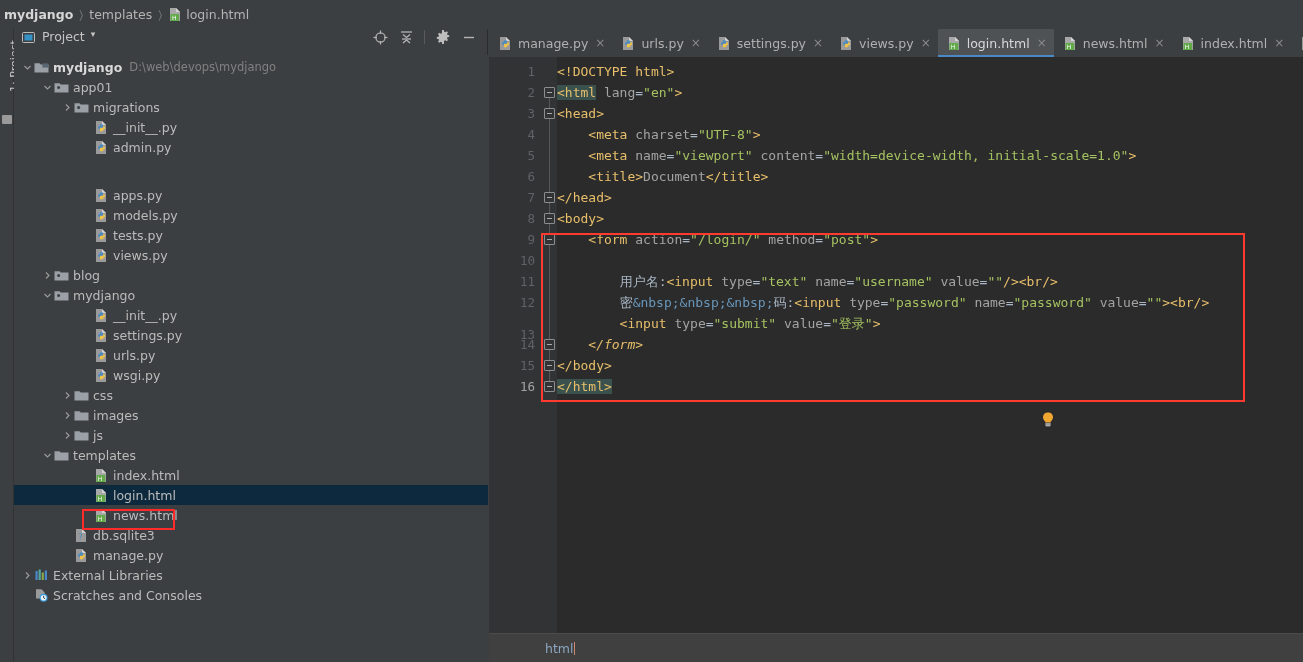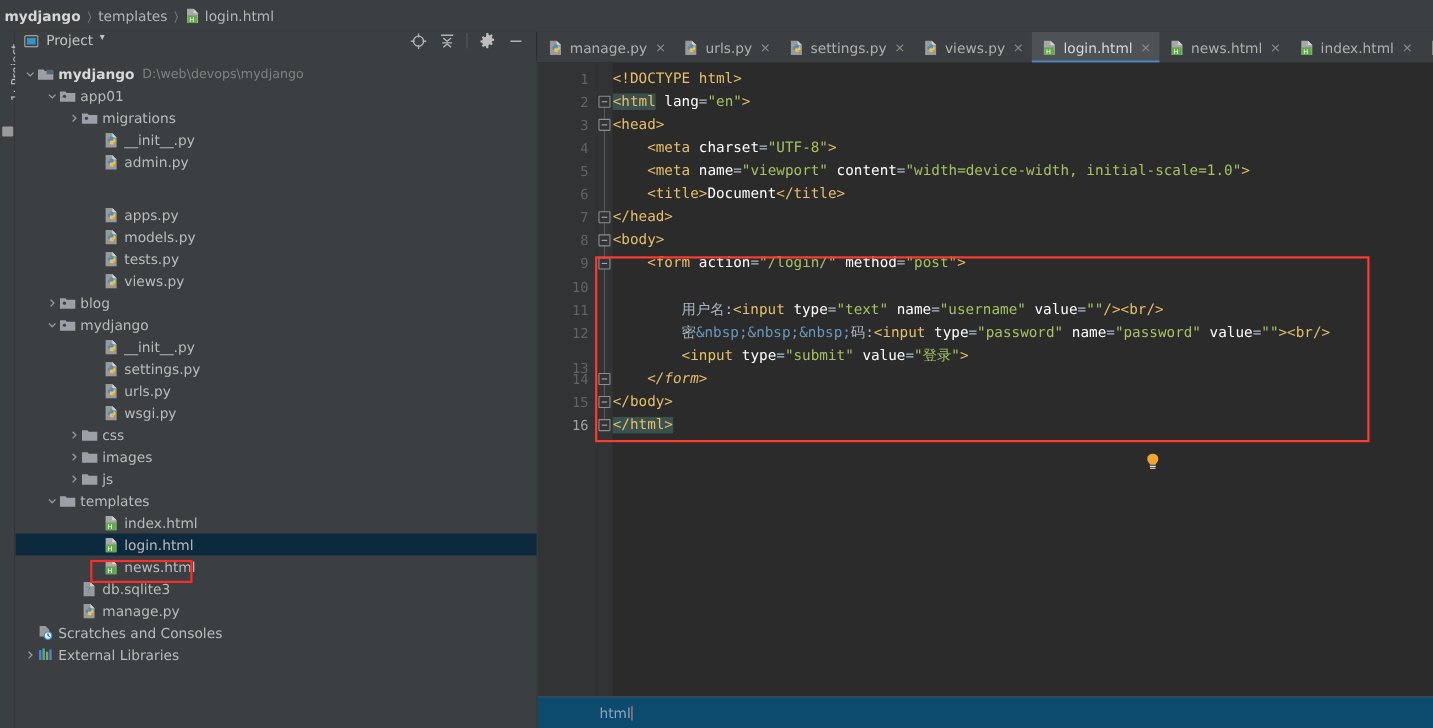--- a/index.html
+++ b/index.html
@@ -123,38 +123,38 @@
     background: #a8aaac;
   }
 
   .codewrap {
     position: absolute; left: 68px; top: 0; right: 0; height: 576px;
     font-family: "DejaVu Sans Mono", "Liberation Mono", monospace;
     font-size: 13px;
   }
   .cline { height: 21px; line-height: 21px; white-space: pre; }
   .tg { color: #e8bf6a; }        
-  .at { color: #ffffff; }        
+  .at { color: #a3a3a3; }        
   .vl { color: #a5c261; }        
   .tx { color: #a9b7c6; }        
   .ent { color: #6897bb; }       
   .hl { background: #3b514d; }   
 
   .bulb {
     position: absolute; left: 552px; top: 355px; width: 14px; height: 16px;
   }
 
   .redbox-code {
     position: absolute; left: 52px; top: 176px; width: 704px; height: 169px;
     border: 2px solid #ff3b30; pointer-events: none;
   }
 
   .statusbar {
     position: absolute; left: 0; bottom: 0; width: 814px; height: 29px;
-    background: #0c4a6e; border-top: 1px solid #4b4b4b;
+    background: #404040; border-top: 1px solid #4b4b4b;
     display: flex; align-items: center; padding-left: 56px;
   }
   .bcrumb-html { color: #8ca6c0; font-size: 12.5px; }
   .caret-bar { display: inline-block; width: 1px; height: 13px;
                background: #d08770; margin-left: 1px; vertical-align: -2px; }
 
   .ed-divider {
     position: absolute; left: 0; top: 576px; width: 814px; height: 1px;
     background: #4b4b4b;
   }
@@ -526,47 +526,47 @@
             <svg width="15" height="15" viewBox="0 0 15 15">
               <path d="M2 1h6l4 4v9H2z" fill="#9a9a9a"></path>
               <path d="M8 1l4 4H8z" fill="#d0d0d0"></path>
               <path d="M7.2 4.2c-1.6 0-1.5 0.7-1.5 0.7v0.8h1.6v0.3H5.2s-1.1-0.1-1.1 1.6c0 1.7 0.95 1.65 0.95 1.65h0.6V8.4s-0.03-0.95 0.9-0.95h1.6s0.9 0.02 0.9-0.87V5.1s0.13-0.9-1.85-0.9z" fill="#4b8bbe"></path>
               <path d="M7.8 11.3c1.6 0 1.5-0.7 1.5-0.7V9.8H7.7V9.5h2.1s1.1 0.1 1.1-1.6c0-1.7-0.95-1.65-0.95-1.65h-0.6v0.85s0.03 0.95-0.9 0.95h-1.6s-0.9-0.02-0.9 0.87v1.48s-0.13 0.9 1.85 0.9z" fill="#f4c542"></path>
             </svg>
           </span>
           <span class="lbl">manage.py</span>
         </div>
         <div class="row" style="padding-left: 8px;">
+          <span class="arrow">
+            <svg width="9" height="9" viewBox="0 0 9 9">
+              <polyline points="3,1.5 6,4.5 3,7.5" fill="none" stroke="#9a9a9a" stroke-width="1.2"></polyline>
+            </svg>
+          </span>
+          <span class="ico">
+            <svg width="15" height="14" viewBox="0 0 15 14">
+              <rect x="1.5" y="3" width="2.2" height="9" fill="#4a88c7"></rect>
+              <rect x="4.6" y="1.5" width="2.2" height="10.5" fill="#56a6a0"></rect>
+              <rect x="7.7" y="4.5" width="2.2" height="7.5" fill="#8aa64a"></rect>
+              <rect x="10.8" y="2.5" width="2.2" height="9.5" fill="#4a88c7"></rect>
+            </svg>
+          </span>
+          <span class="lbl">External Libraries</span>
+        </div>
+        <div class="row" style="padding-left: 8px;">
           <span class="arrow"></span>
           <span class="ico">
             <svg width="15" height="15" viewBox="0 0 15 15">
               <path d="M2 1.2h5.5l3.2 3.2v6.2H2z" fill="#9a9a9a"></path>
               <circle cx="9.6" cy="9.8" r="4" fill="#3a9ad9"></circle>
               <circle cx="9.6" cy="9.8" r="2.8" fill="#e8f3fb"></circle>
               <line x1="9.6" y1="9.8" x2="9.6" y2="7.8" stroke="#2a2a2a" stroke-width="0.9"></line>
               <line x1="9.6" y1="9.8" x2="11.1" y2="10.6" stroke="#2a2a2a" stroke-width="0.9"></line>
             </svg>
           </span>
           <span class="lbl">Scratches and Consoles</span>
-        </div>
-        <div class="row" style="padding-left: 8px;">
-          <span class="arrow">
-            <svg width="9" height="9" viewBox="0 0 9 9">
-              <polyline points="3,1.5 6,4.5 3,7.5" fill="none" stroke="#9a9a9a" stroke-width="1.2"></polyline>
-            </svg>
-          </span>
-          <span class="ico">
-            <svg width="15" height="14" viewBox="0 0 15 14">
-              <rect x="1.5" y="3" width="2.2" height="9" fill="#4a88c7"></rect>
-              <rect x="4.6" y="1.5" width="2.2" height="10.5" fill="#56a6a0"></rect>
-              <rect x="7.7" y="4.5" width="2.2" height="7.5" fill="#8aa64a"></rect>
-              <rect x="10.8" y="2.5" width="2.2" height="9.5" fill="#4a88c7"></rect>
-            </svg>
-          </span>
-          <span class="lbl">External Libraries</span>
         </div>
       </div>
     <div class="redbox-tree"></div>
   </div>
 
   <div class="editor">
     <div class="tabbar" id="tabbar">
         <div class="etab">
           <span style="display: inline-flex;">
             <svg width="15" height="15" viewBox="0 0 15 15">

